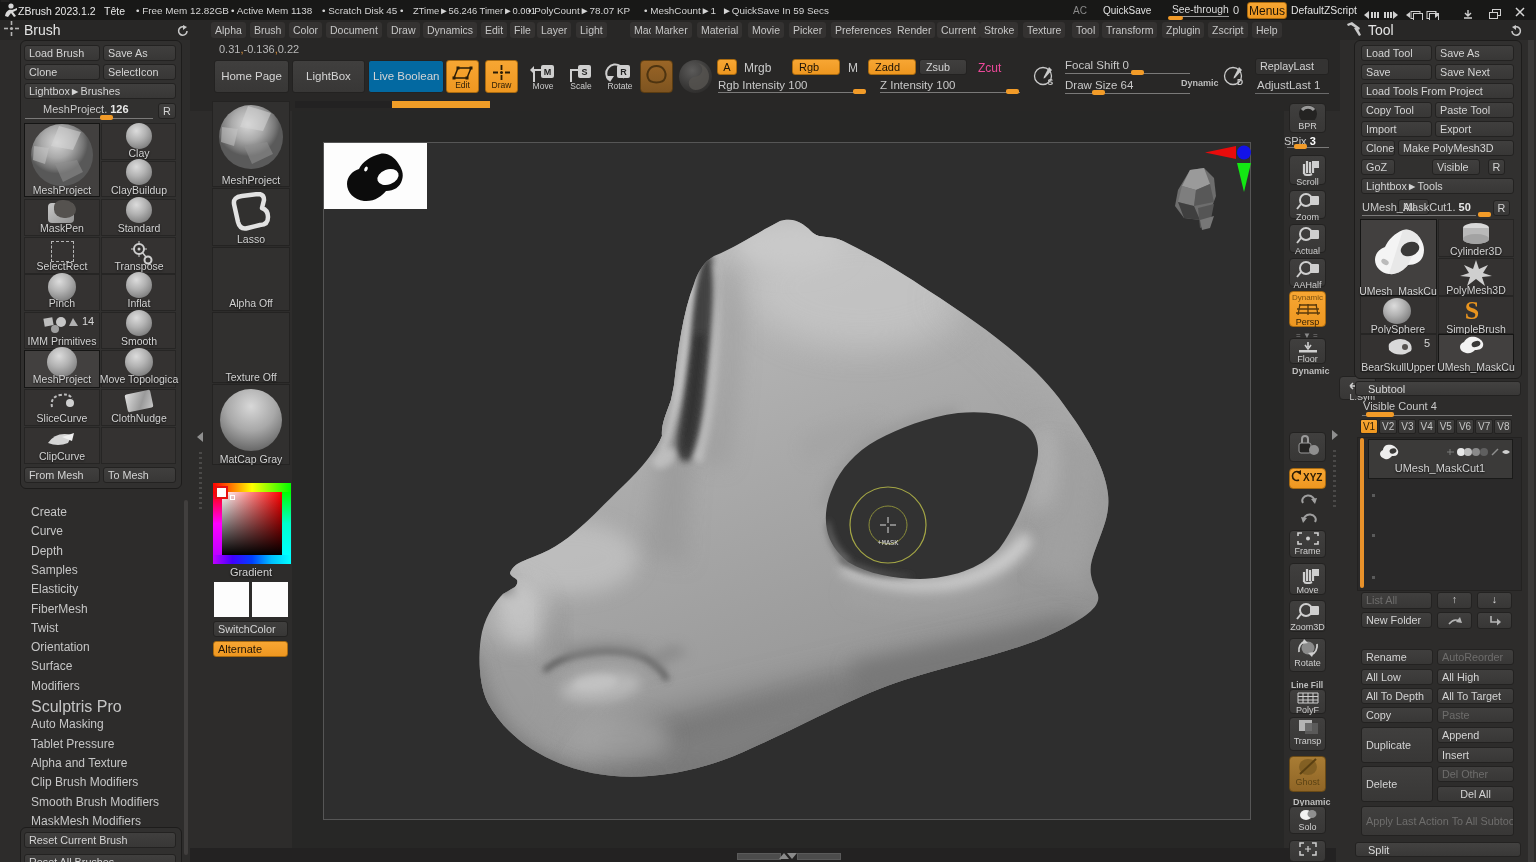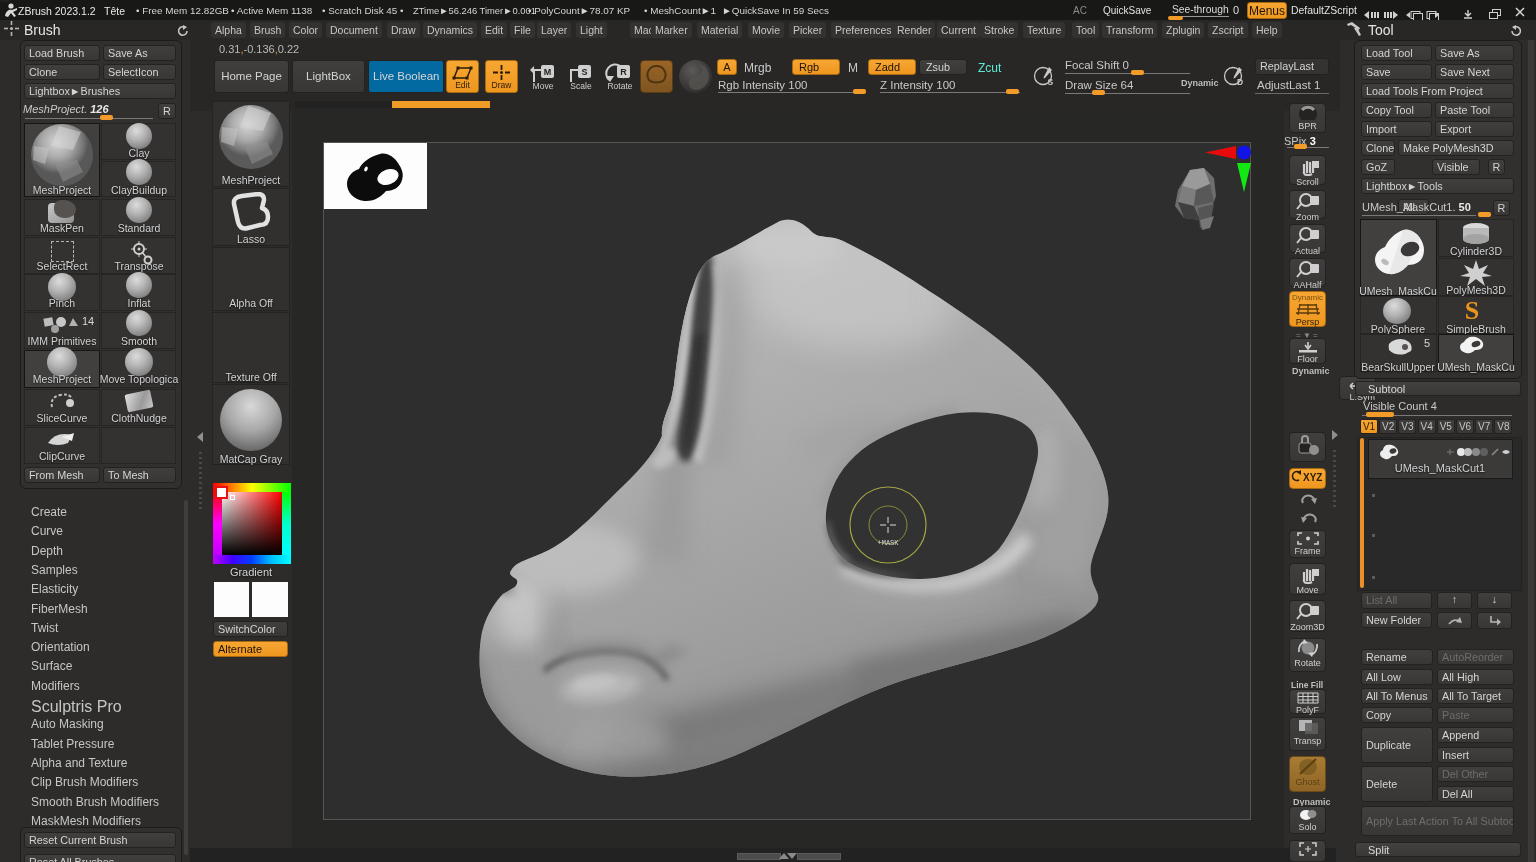--- a/index.html
+++ b/index.html
@@ -1,19 +1,19 @@
 <!DOCTYPE html>
 <html><head><meta charset="utf-8"><style>
 html,body{margin:0;padding:0;background:#2d2c2b;}
 #root{position:relative;width:1536px;height:862px;overflow:hidden;background:#2d2c2b;font-family:"Liberation Sans",sans-serif;color:#d6d6d6;}
 .abs{position:absolute;}
 .btn{position:absolute;background:linear-gradient(#403f3e,#383736);border:1px solid #232221;border-radius:3px;color:#d4d4d4;font-size:10.8px;line-height:13px;padding:0 4px;white-space:nowrap;box-sizing:border-box;overflow:hidden;}
 .obtn{position:absolute;background:linear-gradient(#f7a633,#ee9720);border:1px solid #a86a10;border-radius:3px;color:#1d1306;font-size:11px;white-space:nowrap;box-sizing:border-box;overflow:hidden;}
 .lbl{position:absolute;color:#c9c9c9;font-size:11px;white-space:nowrap;}
-.dim{color:#5eead4;}
+.dim{color:#ec4899;}
 .cell{position:absolute;background:#343332;border:1px solid #232221;box-sizing:border-box;}
 .sphere{position:absolute;border-radius:50%;background:radial-gradient(circle at 40% 30%,#dcdcdc,#b2b2b2 40%,#848484 75%,#5e5e5e);}
 .slidel{position:absolute;height:1px;background:#7a7978;}
 .shandle{position:absolute;width:13px;height:5px;background:#f29b28;border-radius:2px;}
 .thlbl{position:absolute;color:#d2d2d2;font-size:10.5px;text-align:center;text-shadow:0 1px 2px #111;white-space:nowrap;}
 </style></head><body>
 <div id="root">
 
 <div class="abs" style="left:0;top:0;width:1536px;height:20px;background:#181817;"></div>
 <div class="abs" style="left:3px;top:2px;width:16px;height:16px;">
@@ -348,21 +348,21 @@
 <div class="abs" style="left:779px;top:853px;width:0;height:0;border-left:5px solid transparent;border-right:5px solid transparent;border-bottom:6px solid #8a8a8a;"></div>
 <div class="abs" style="left:787px;top:853px;width:0;height:0;border-left:5px solid transparent;border-right:5px solid transparent;border-top:6px solid #8a8a8a;"></div>
 
 <div id="brushpanel">
       <div class="abs" style="left:20px;top:40px;width:160px;height:447px;background:#31302f;border:1px solid #1d1c1b;border-radius:6px;"></div>
       <div class="btn" style="left:24px;top:45px;width:76px;height:16px;line-height:14px;">Load Brush</div>
       <div class="btn" style="left:103px;top:45px;width:73px;height:16px;line-height:14px;">Save As</div>
       <div class="btn" style="left:24px;top:64px;width:76px;height:16px;line-height:14px;">Clone</div>
       <div class="btn" style="left:103px;top:64px;width:73px;height:16px;line-height:14px;">SelectIcon</div>
       <div class="btn" style="left:24px;top:83px;width:152px;height:16px;line-height:14px;">Lightbox►Brushes</div>
-      <div class="lbl" style="left:23px;top:103px;font-style:italic;">MeshProject. <b style="color:#e8e8e8;">126</b></div>
+      <div class="lbl" style="left:43px;top:103px;">MeshProject. <b style="color:#e8e8e8;">126</b></div>
       <div class="slidel" style="left:25px;top:118px;width:128px;"></div>
       <div class="shandle" style="left:100px;top:115px;"></div>
       <div class="btn" style="left:158px;top:103px;width:18px;height:16px;line-height:14px;text-align:center;padding:0;">R</div>
       <div class="cell" style="left:24px;top:123px;width:76px;height:74px;background:#42403f;border-color:#151514;"></div>
       <div class="abs" style="left:29px;top:124px;width:66px;height:64px;"><svg width="66" height="64">
           <defs>
             <radialGradient id="ms1" cx="0.42" cy="0.3">
               <stop offset="0" stop-color="#d6d6d6"></stop>
               <stop offset="0.5" stop-color="#a9a9a9"></stop>
               <stop offset="0.85" stop-color="#757575"></stop>
@@ -734,28 +734,28 @@
           <path d="M13,1 L15,7 L9,6 Z" fill="#b5b5b5"></path>
         </svg></div>
       <div class="btn" style="left:1477px;top:612px;width:35px;height:17px;text-align:center;"><svg width="14" height="12" style="margin-top:2px;">
           <path d="M3,1 L3,7 L10,7" stroke="#b5b5b5" stroke-width="1.6" fill="none"></path>
           <path d="M9,3.5 L13,7 L9,10.5 Z" fill="#b5b5b5"></path>
         </svg></div>
       <div class="btn" style="left:1361px;top:649px;width:72px;height:16px;line-height:14px;">Rename</div>
       <div class="btn" style="left:1437px;top:649px;width:77px;height:16px;line-height:14px;color:#6e6d6c;">AutoReorder</div>
       <div class="btn" style="left:1361px;top:669px;width:72px;height:16px;line-height:14px;">All Low</div>
       <div class="btn" style="left:1437px;top:669px;width:77px;height:16px;line-height:14px;">All High</div>
-      <div class="btn" style="left:1361px;top:688px;width:72px;height:16px;line-height:14px;">All To Menus</div>
+      <div class="btn" style="left:1361px;top:688px;width:72px;height:16px;line-height:14px;">All To Depth</div>
       <div class="btn" style="left:1437px;top:688px;width:77px;height:16px;line-height:14px;">All To Target</div>
       <div class="btn" style="left:1361px;top:707px;width:72px;height:16px;line-height:14px;">Copy</div>
       <div class="btn" style="left:1437px;top:707px;width:77px;height:16px;line-height:14px;color:#6e6d6c;">Paste</div>
       <div class="btn" style="left:1361px;top:727px;width:72px;height:36px;line-height:34px;">Duplicate</div>
       <div class="btn" style="left:1437px;top:727px;width:77px;height:16px;line-height:14px;">Append</div>
       <div class="btn" style="left:1437px;top:747px;width:77px;height:16px;line-height:14px;">Insert</div>
       <div class="btn" style="left:1361px;top:766px;width:72px;height:36px;line-height:34px;">Delete</div>
       <div class="btn" style="left:1437px;top:766px;width:77px;height:16px;line-height:14px;color:#6e6d6c;">Del Other</div>
-      <div class="btn" style="left:1437px;top:786px;width:77px;height:16px;line-height:14px;">Del All</div>
+      <div class="btn" style="left:1437px;top:786px;width:77px;height:16px;line-height:14px;text-align:center;">Del All</div>
       <div class="btn" style="left:1361px;top:806px;width:153px;height:30px;line-height:28px;color:#6e6d6c;">Apply Last Action To All Subtools</div>
       <div class="abs" style="left:1355px;top:842px;width:166px;height:15px;background:linear-gradient(#434241,#393837);border:1px solid #232221;border-radius:3px;font-size:11px;line-height:14px;color:#d9d9d9;padding-left:12px;box-sizing:border-box;">Split</div>
       <div class="abs" style="left:1528px;top:40px;width:6px;height:822px;background:#3b3a39;"></div>
     </div>
 
 </div>
 
 </body></html>

